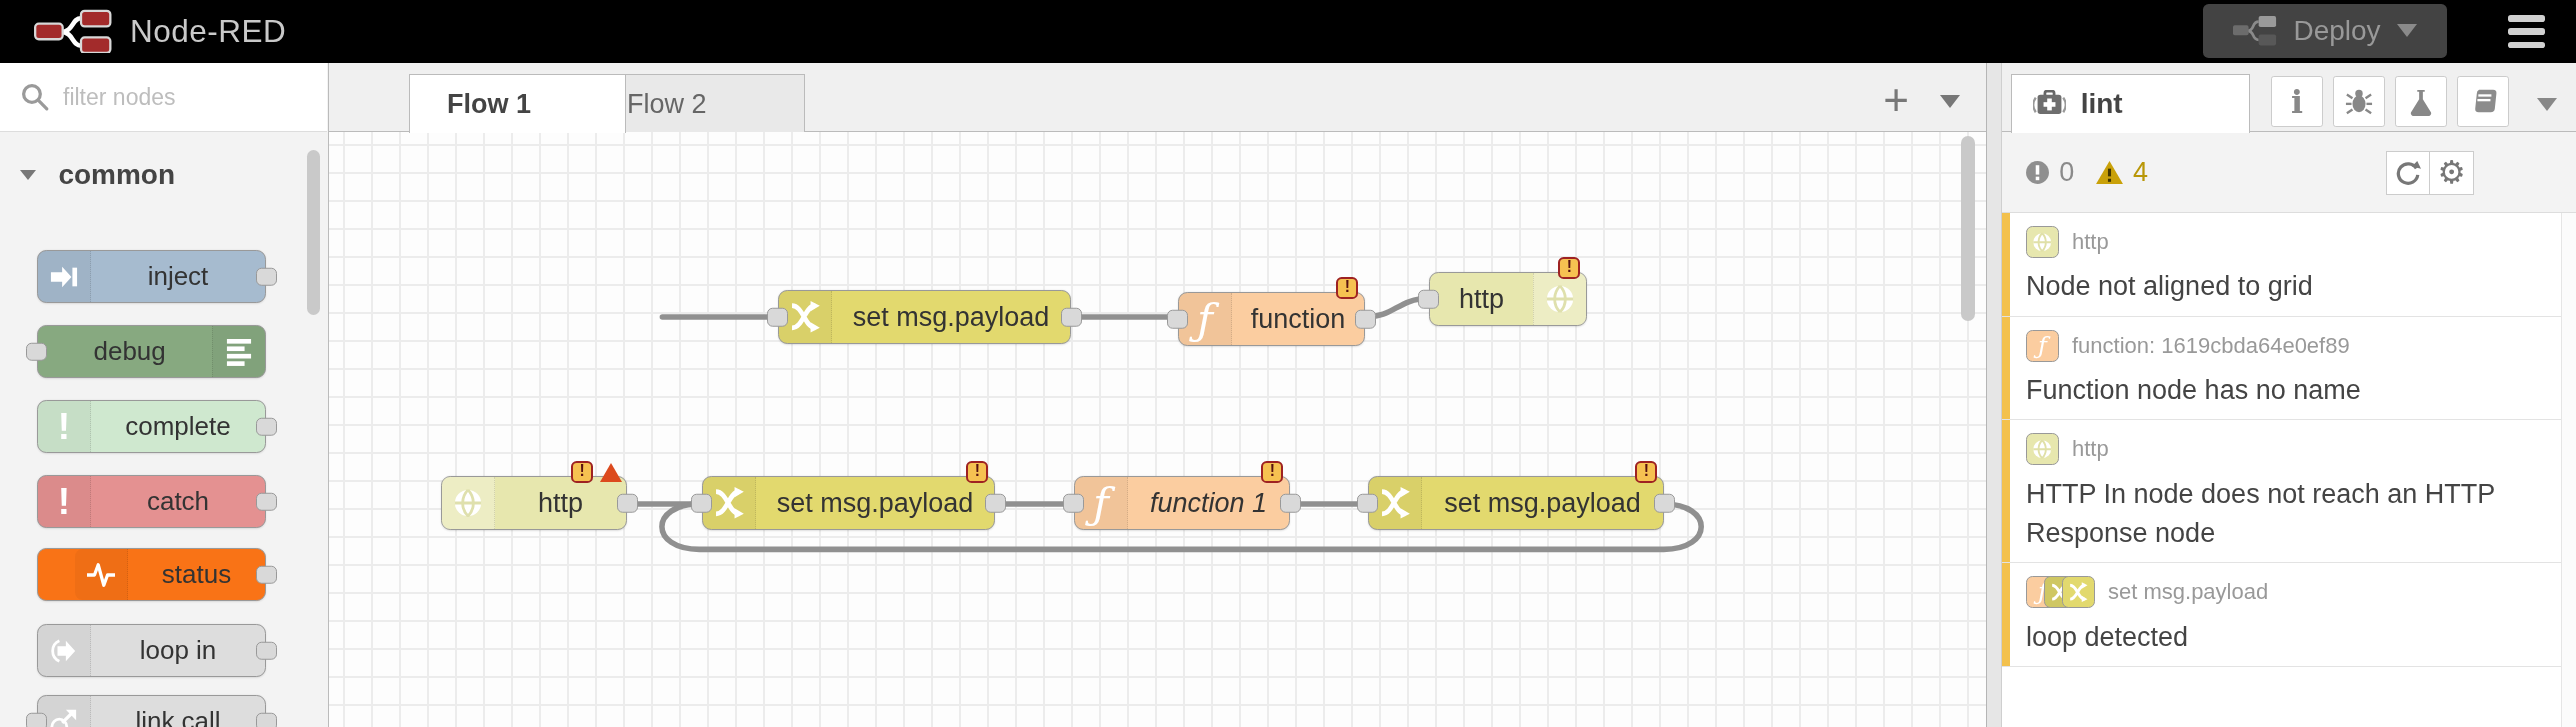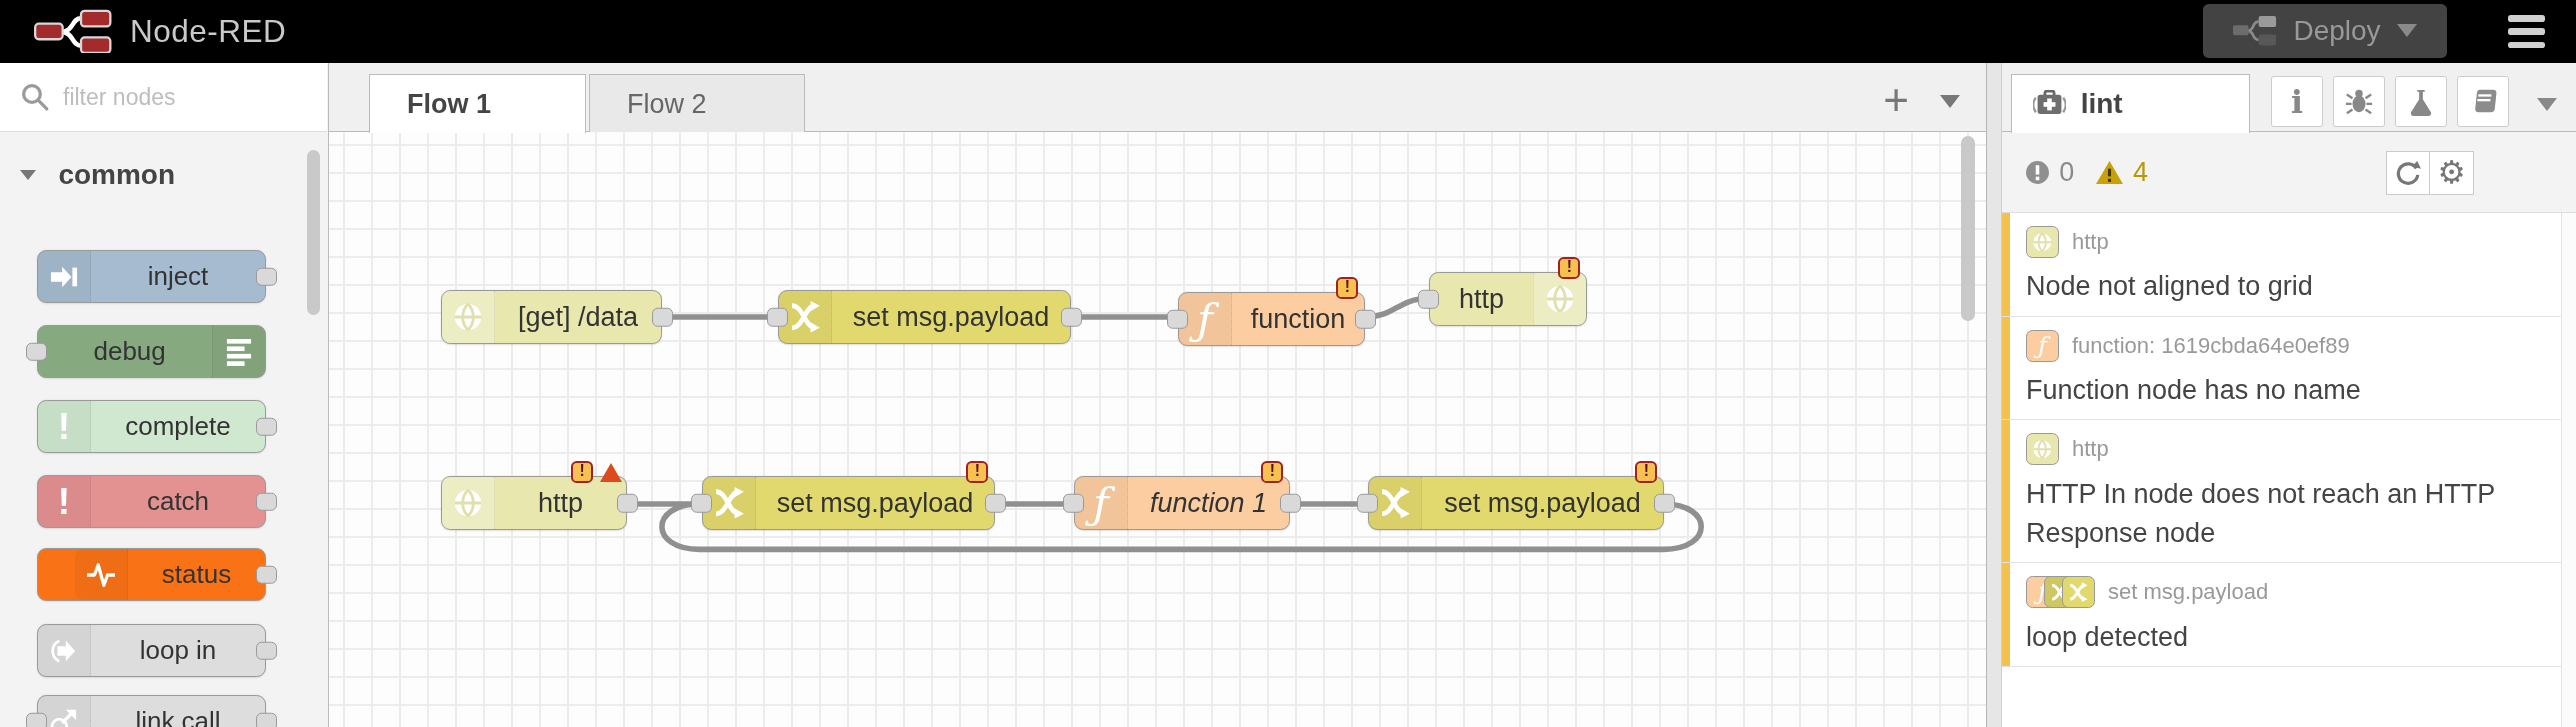--- a/index.html
+++ b/index.html
@@ -50,21 +50,21 @@
   .c-status { background:#f97316;padding-left:37px; }
   .c-link { background:#dddddd; }
   .c-http { background:#e7e7ae; }
   .c-change { background:#e2d96e; }
   .c-function { background:#fbcda0; }
 
   
   #workspace { position:absolute; left:329px; top:63px; width:1657px; height:665px; }
   #tabbar { position:absolute; left:0; top:0; width:1657px; height:69px; background:#f0f0f0; border-bottom:1.9px solid #bbb; }
   .flowtab { position:absolute; top:11px; height:59px; border:1.9px solid #bbb; border-bottom:none; display:flex; align-items:center; padding-left:37px; font-size:27px; cursor:pointer; }
-  .flowtab.active { background:#fff; color:#444; font-weight:bold; z-index:2; }
+  .flowtab.active { background:#fff; color:#444; font-weight:bold; z-index:2;margin-left:40px; }
   .flowtab.inactive { background:#e9e9e9; color:#666; }
   #tab-add { position:absolute; left:1539px; top:11px; width:56px; height:52px; border:none; background:none; font-size:44px; color:#777; cursor:pointer; line-height:48px; text-align:center; font-family:"Liberation Sans",sans-serif; }
   #tab-menu-caret { position:absolute; left:1611px; top:31.5px; cursor:pointer; }
 
   #canvas { position:absolute; left:0; top:69px; width:1657px; height:596px; background:
       linear-gradient(#ececec 1.9px, transparent 1.9px),
       linear-gradient(90deg, #ececec 1.9px, transparent 1.9px), #fdfdfd;
     background-size:28px 28px, 28px 28px; background-position:14px 12px, 14px 12px; overflow:hidden; }
   #wires { position:absolute; left:0; top:0; }
   .cscroll { position:absolute; left:1632px; top:3.7px; width:14px; height:185px; border-radius:7.4px; background:#c9c9c9; }
@@ -253,30 +253,20 @@
           <path d="M360,200 L485,200"></path>
           <path d="M801,200 L917,200"></path>
           <path d="M1119,200 C1152,200 1154,180 1188,180"></path>
           <path d="M322,402 L403,402"></path>
           <path d="M719,402 L805,402"></path>
           <path d="M1038,402 L1122,402"></path>
           <path d="M1442,402 C1496,402 1496,451 1442,451 L400,451 C346,451 346,402 400,402"></path>
         </g>
       </svg>
 
-      <div class="fnode c-http" style="left:112px; top:158px; width:221px;">
-        <span class="icon-box l http-shade">
-          <svg width="30" height="30" viewBox="0 0 32 32">
-            <circle cx="16" cy="16" r="14" fill="#fff"></circle>
-            <path d="M2 16 h28 M16 2 a20 20 0 0 1 0 28 M16 2 a20 20 0 0 0 0 28" stroke="#dfe0ad" stroke-width="3" fill="none"></path>
-          </svg>
-        </span>
-        <span class="nlabel">[get] /data</span>
-        <span class="port out"></span>
-      </div>
 
       <div class="fnode c-change" style="left:449px; top:158px; width:293px;">
         <span class="icon-box l">
           <svg width="30" height="31.5" viewBox="0 0 32 34">
             <path d="M2 5 C14 5 16 29 27 29 M2 29 C14 29 16 5 27 5" stroke="#fff" stroke-width="5" fill="none"></path>
             <polygon points="22,0 32,5 22,11" fill="#fff"></polygon>
             <polygon points="22,23 32,29 22,34" fill="#fff"></polygon>
           </svg>
         </span>
         <span class="nlabel">set msg.payload</span>

